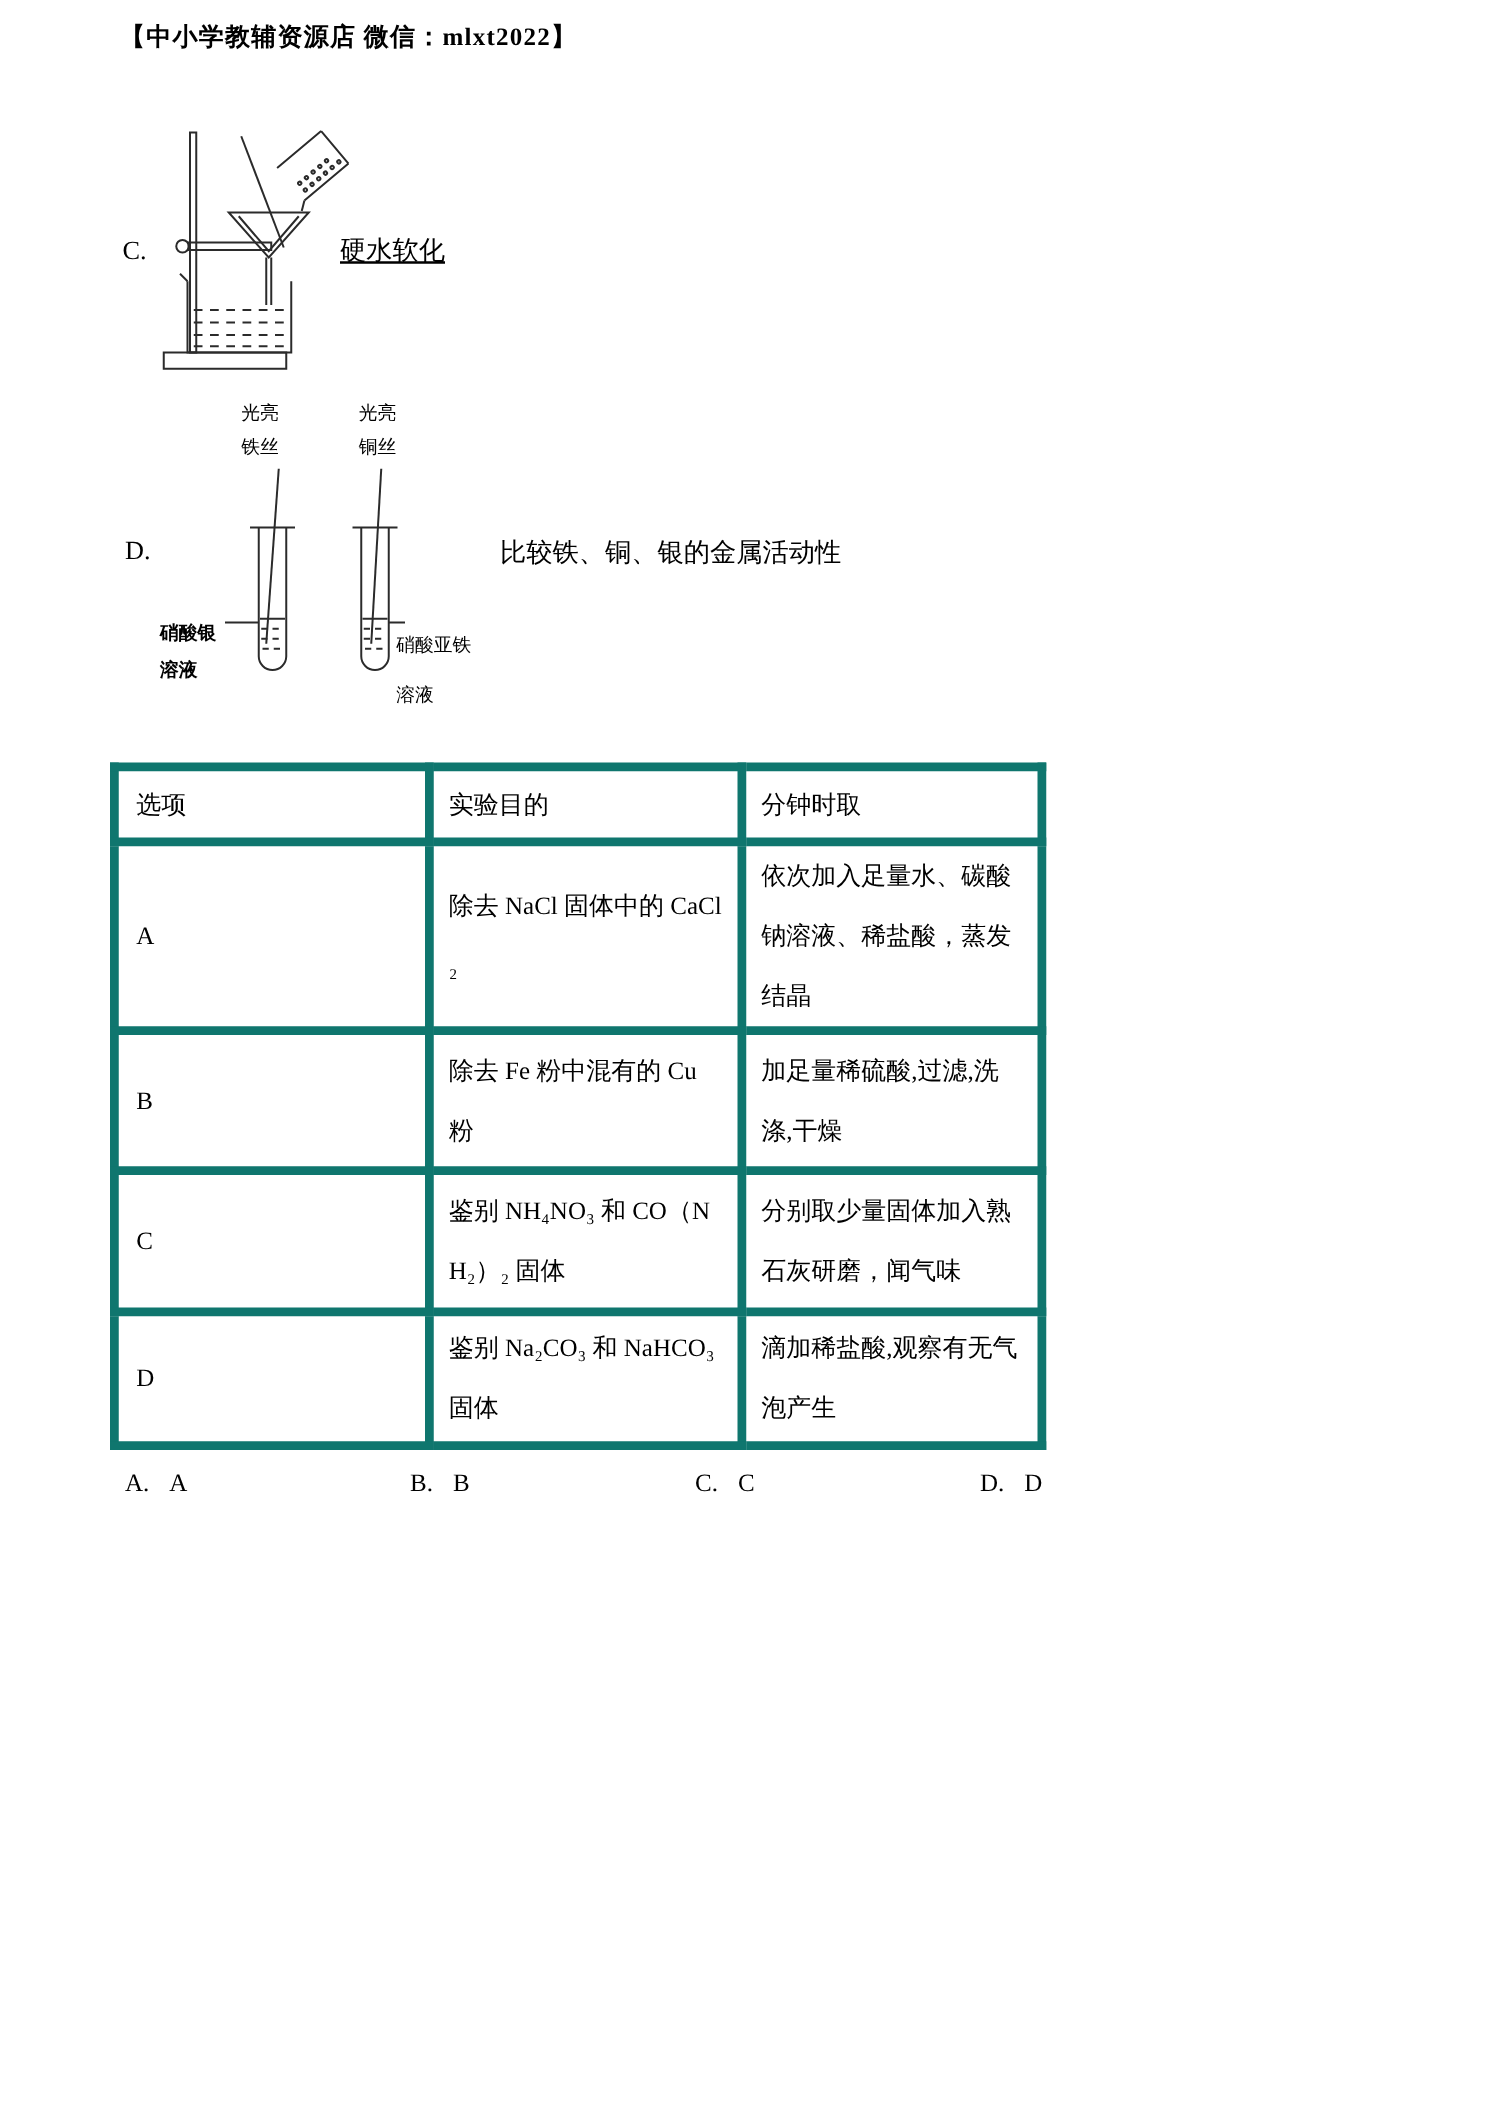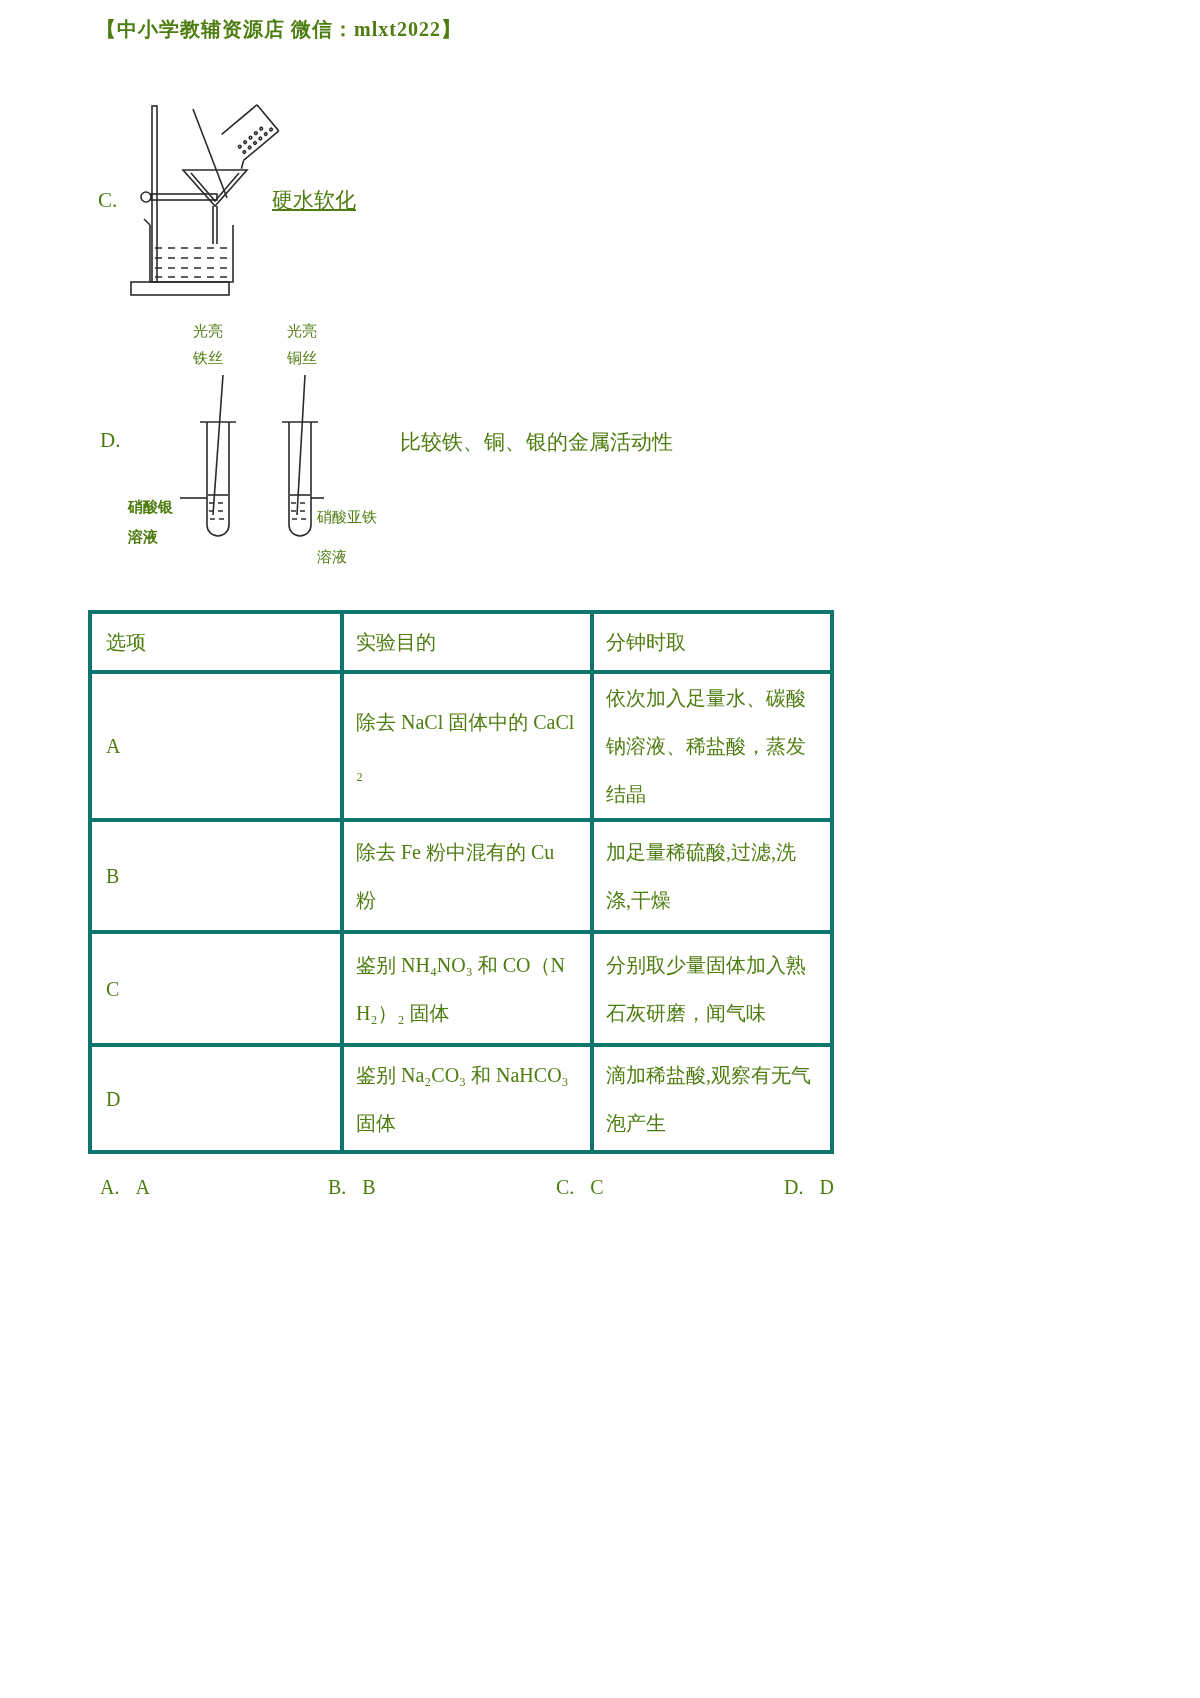--- a/index.html
+++ b/index.html
@@ -1,37 +1,37 @@
 <!DOCTYPE html>
 <html><head>
 <meta charset="utf-8">
 <style>
   html,body { margin:0; padding:0; background:#ffffff; }
   .page {
     position:relative; width:1200px; height:1318px; background:#ffffff;
-    font-family:"Liberation Serif","DejaVu Serif",serif; color:#4d7c0f;
+    font-family:"Liberation Serif","DejaVu Serif",serif; color:#000000;
     overflow:hidden;
   }
   .abs { position:absolute; }
   .banner { font-size:20px; font-weight:bold; letter-spacing:1px; }
   .txt { font-size:21px; }
   .small { font-size:15px; }
   .pre { white-space:pre-line; }
   .center { text-align:center; }
   .diagram-svg { position:absolute; }
   .diagram-svg path, .diagram-svg line, .diagram-svg polyline,
   .diagram-svg polygon, .diagram-svg rect, .diagram-svg circle {
     stroke:#2b2b2b; fill:none; stroke-width:1.6;
   }
   table.qtable {
     position:absolute; left:88px; top:610px; width:742px;
     border-collapse:collapse; table-layout:fixed;
   }
   table.qtable td {
-    border:4px solid #0f766e; vertical-align:middle;
+    border:7px solid #0f766e; vertical-align:middle;
     padding:0 12px; font-size:20px; line-height:48px;
     word-break:break-all; overflow:hidden;
   }
   table.qtable td.c1 { padding-left:14px; }
   .choice { position:absolute; top:1176px; font-size:20px; }
   .choice .key { display:inline-block; }
   .choice .lbl { display:inline-block; margin-left:16px; }
   .q6 {
     position:absolute; left:100px; top:1220px; width:1014px;
     font-size:21px; line-height:46px; text-align:justify;

